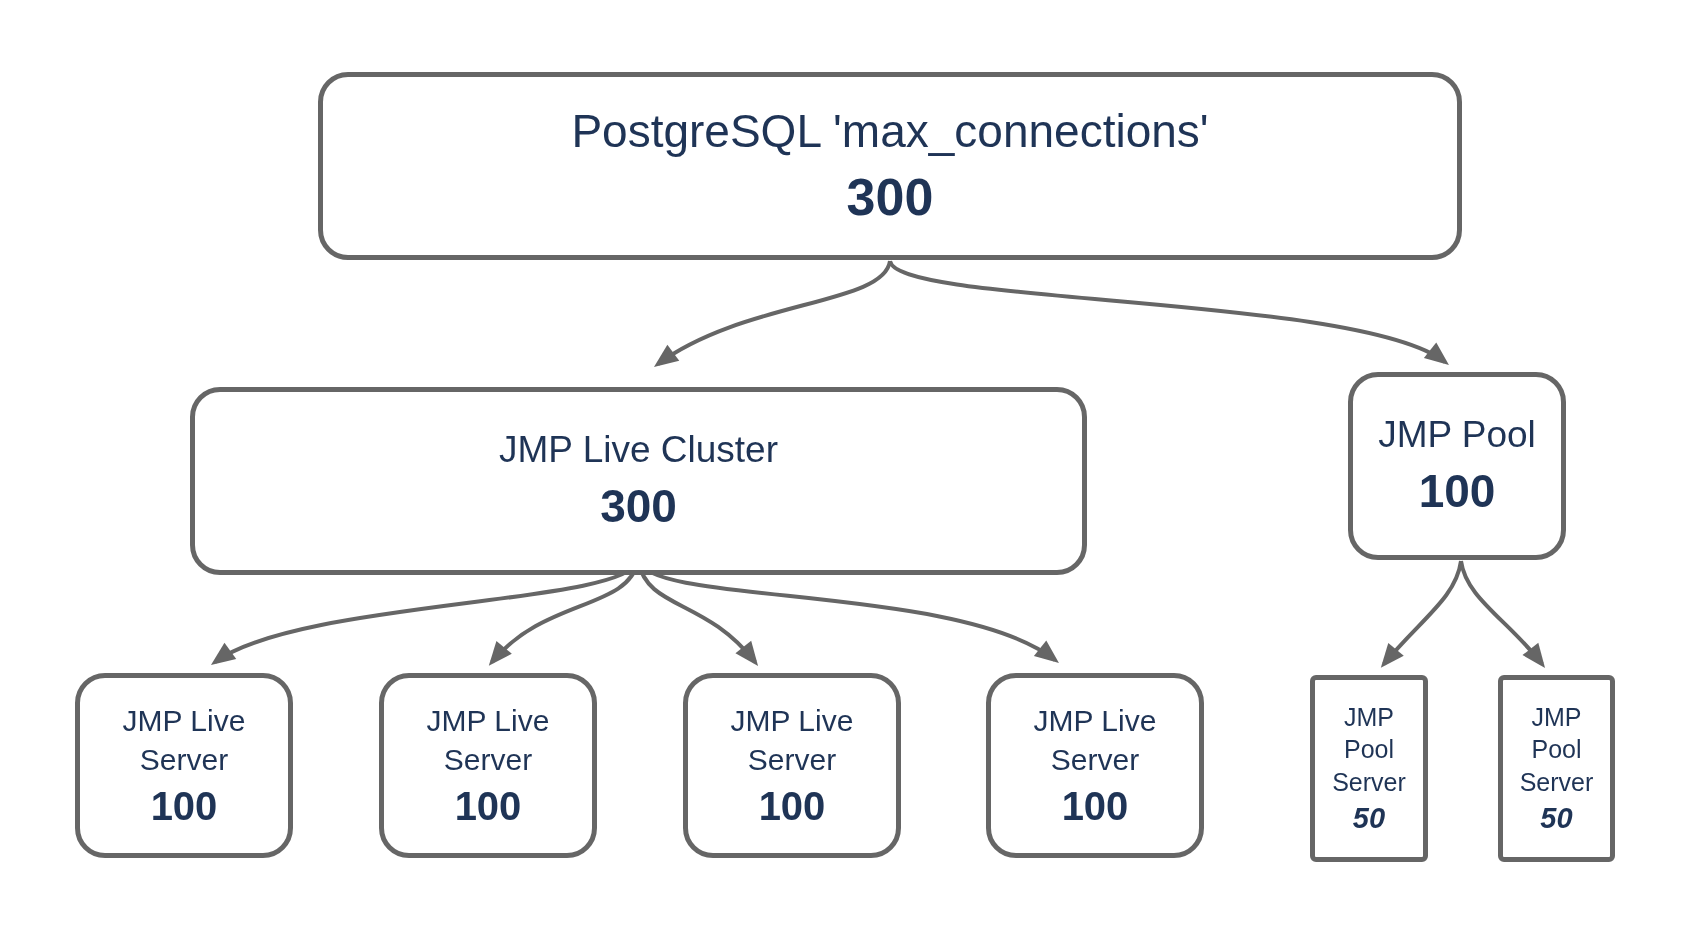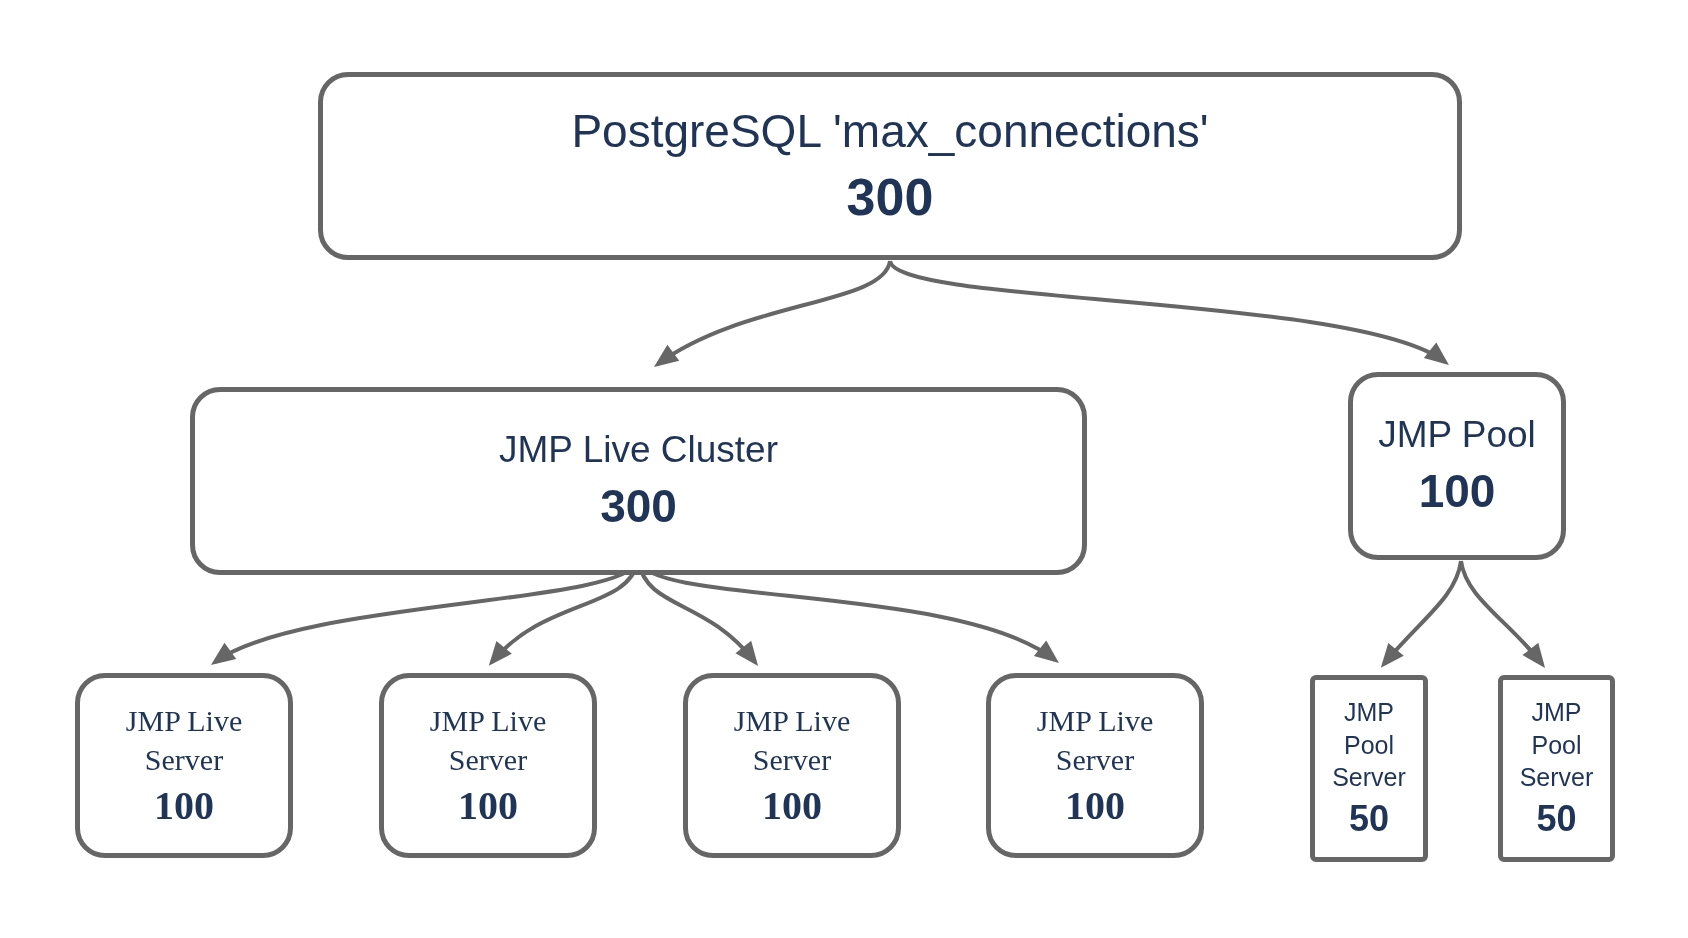--- a/index.html
+++ b/index.html
@@ -60,24 +60,24 @@
   }
   
   .lvl1 .label{font-size:46px;}
   .lvl1 .value{font-size:52px;margin-top:4px;}
   
   .lvl2 .label{font-size:37px;}
   .lvl2 .value{font-size:46px;margin-top:4px;}
   
   .lvl3 .label{font-size:30px;}
   .lvl3 .value{font-size:40px;margin-top:2px;}
-  .lvl3{padding:0 14px;font-family:Liberation Serif, serif;}
+  .lvl3{padding:0 14px;}
   
   .lvl3s .label{font-size:25px;}
-  .lvl3s .value{font-size:36px;margin-top:2px;}
+  .lvl3s .value{font-size:29px;margin-top:2px;font-style:italic;}
   .lvl3s{padding:0 10px;border-radius:6px;}
 </style>
 </head>
 <body>
 
 <div class="stage">
 
   <svg class="edges" width="1688" height="938" viewBox="0 0 1688 938" xmlns="http://www.w3.org/2000/svg">
     <defs>
       <marker id="arrow" markerUnits="userSpaceOnUse" markerWidth="30" markerHeight="26" refX="22" refY="13" orient="auto">

